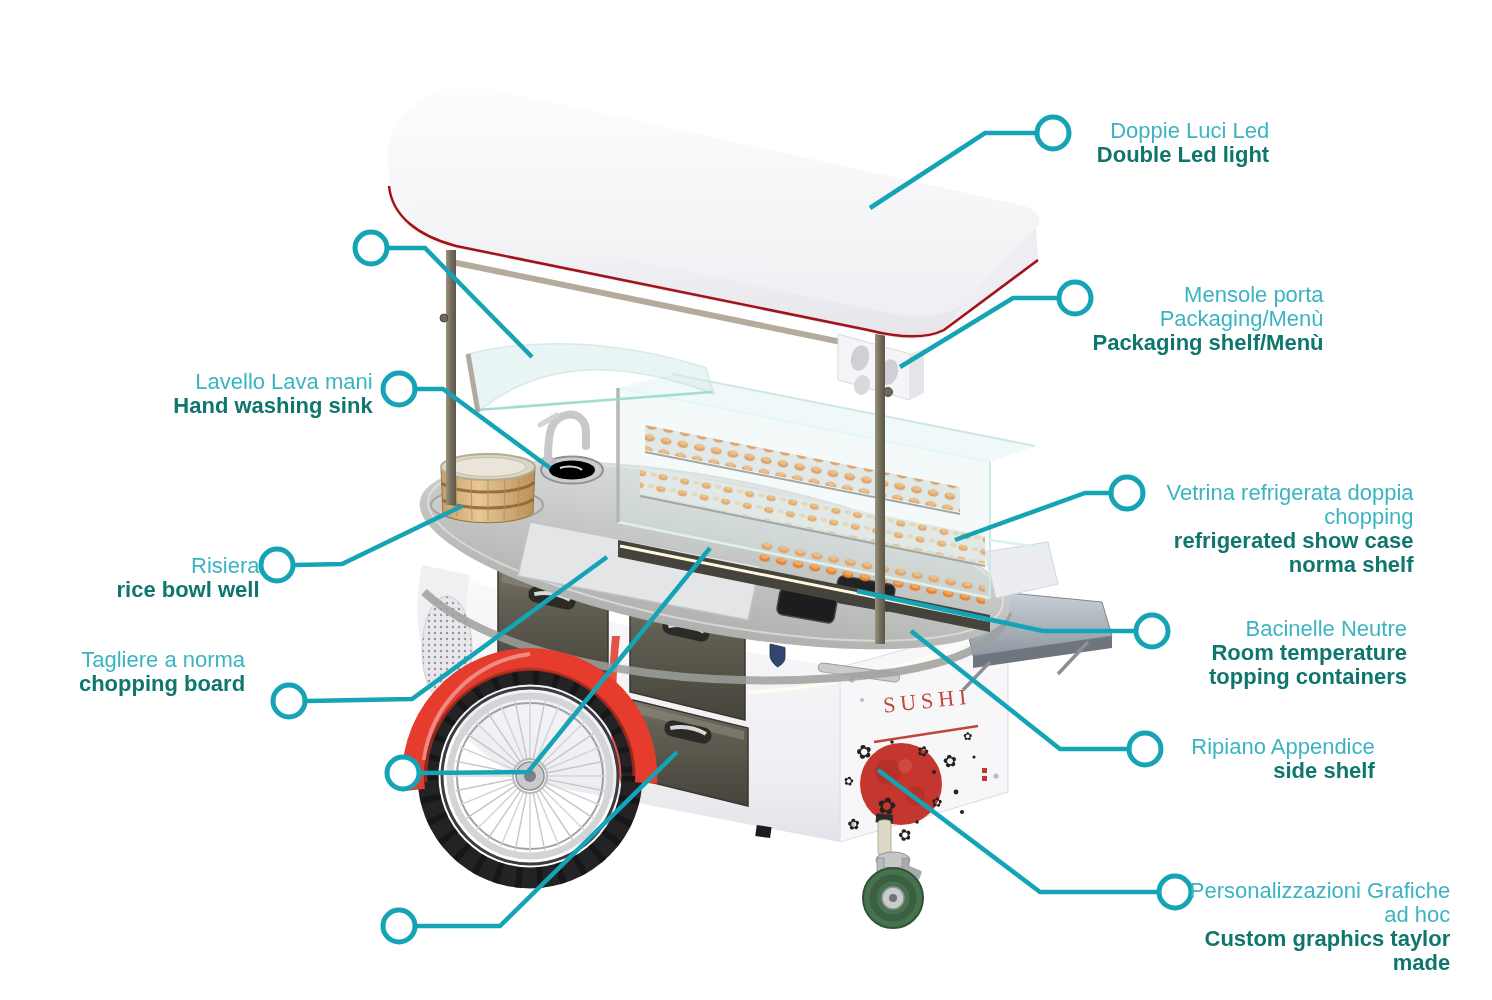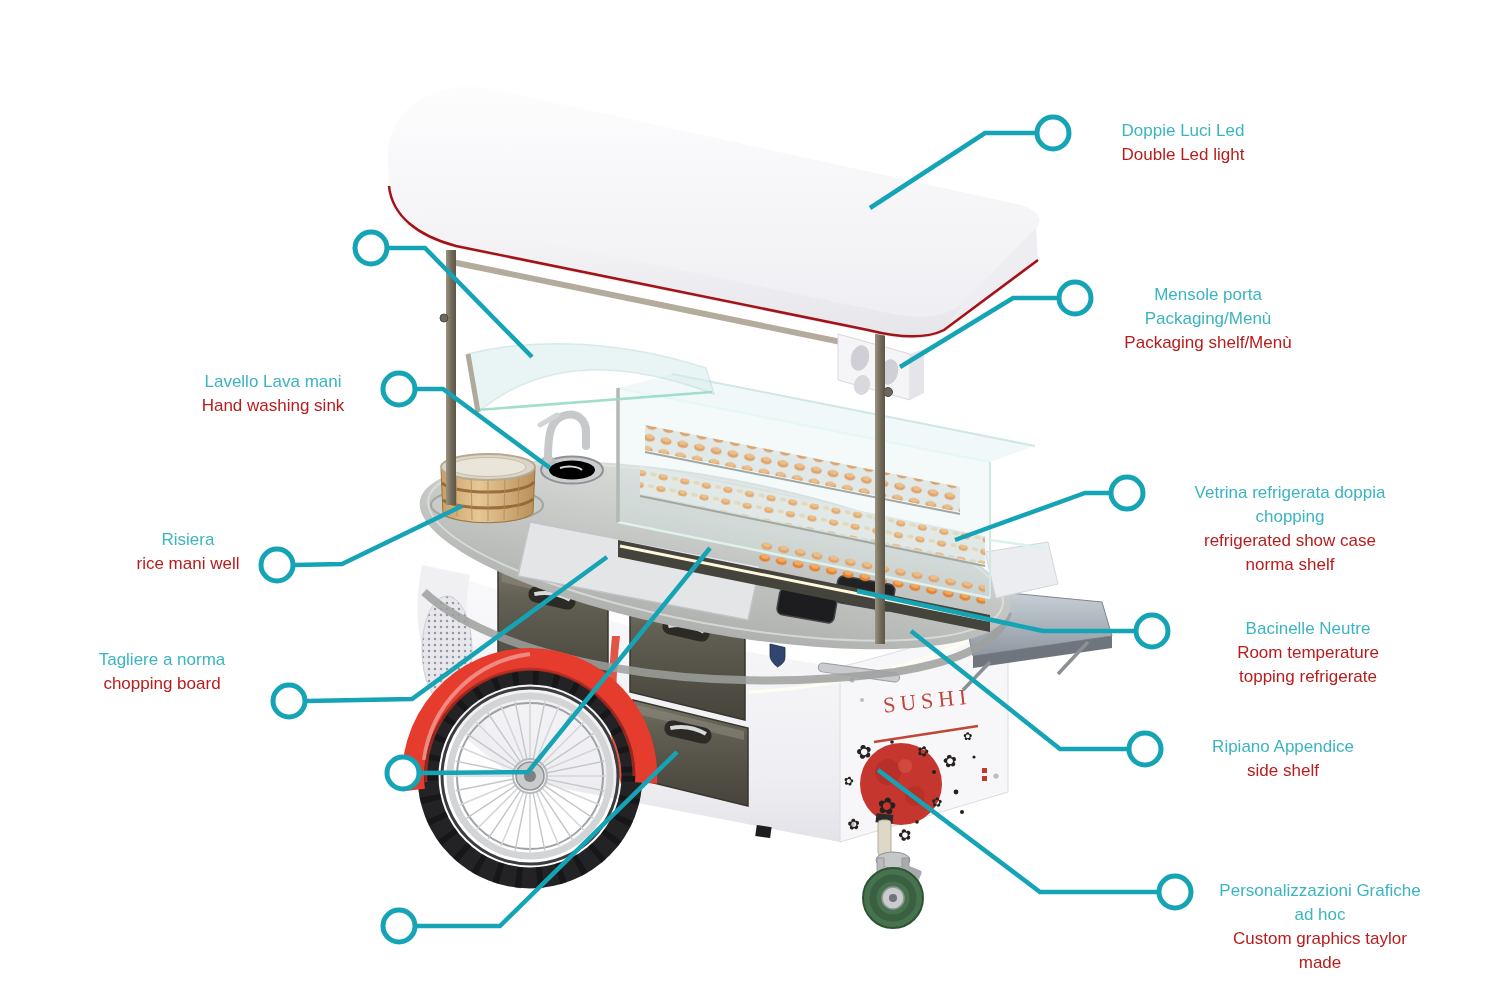--- a/index.html
+++ b/index.html
@@ -1,23 +1,23 @@
 <!DOCTYPE html>
 <html><head>
 <meta charset="utf-8">
 <title>Diagram</title>
 <style>
   html,body{margin:0;padding:0;background:#ffffff;}
   #stage{position:relative;width:1492px;height:1000px;background:#ffffff;overflow:hidden;
          font-family:"Liberation Sans",sans-serif;}
   #art{position:absolute;left:0;top:0;}
-  .callout{position:absolute;transform:translateX(-50%);text-align:center;white-space:nowrap;
-           font-size:17px;line-height:24px;}
+  .callout{position:absolute;transform:translateX(-50%);text-align:right;white-space:nowrap;
+           font-size:22px;line-height:24px;}
   .callout .it{color:#3bb4c1;font-weight:400;}
-  .callout .en{color:#b91c1c;font-weight:400;}
+  .callout .en{color:#0f766e;font-weight:700;}
 </style>
 </head>
 <body>
 
 <div id="stage">
 
 <svg id="art" width="1492" height="1000" viewBox="0 0 1492 1000">
   <defs>
     <linearGradient id="gCanopy" x1="0" y1="0" x2="0" y2="1">
       <stop offset="0" stop-color="#ffffff"></stop>
@@ -299,34 +299,34 @@
   </div>
   <div class="callout" style="left:1208px;top:283px">
     <div class="it">Mensole porta</div>
     <div class="it">Packaging/Menù</div>
     <div class="en">Packaging shelf/Menù</div>
   </div>
   <div class="callout" style="left:273px;top:370px">
     <div class="it">Lavello Lava mani</div>
     <div class="en">Hand washing sink</div>
   </div>
-  <div class="callout" style="left:188px;top:528px">
+  <div class="callout" style="left:188px;top:554px">
     <div class="it">Risiera</div>
-    <div class="en">rice mani well</div>
+    <div class="en">rice bowl well</div>
   </div>
   <div class="callout" style="left:1290px;top:481px">
     <div class="it">Vetrina refrigerata doppia</div>
     <div class="it">chopping</div>
     <div class="en">refrigerated show case</div>
     <div class="en">norma shelf</div>
   </div>
   <div class="callout" style="left:1308px;top:617px">
     <div class="it">Bacinelle Neutre</div>
     <div class="en">Room temperature</div>
-    <div class="en">topping refrigerate</div>
+    <div class="en">topping containers</div>
   </div>
   <div class="callout" style="left:1283px;top:735px">
     <div class="it">Ripiano Appendice</div>
     <div class="en">side shelf</div>
   </div>
   <div class="callout" style="left:162px;top:648px">
     <div class="it">Tagliere a norma</div>
     <div class="en">chopping board</div>
   </div>
   <div class="callout" style="left:1320px;top:879px">

